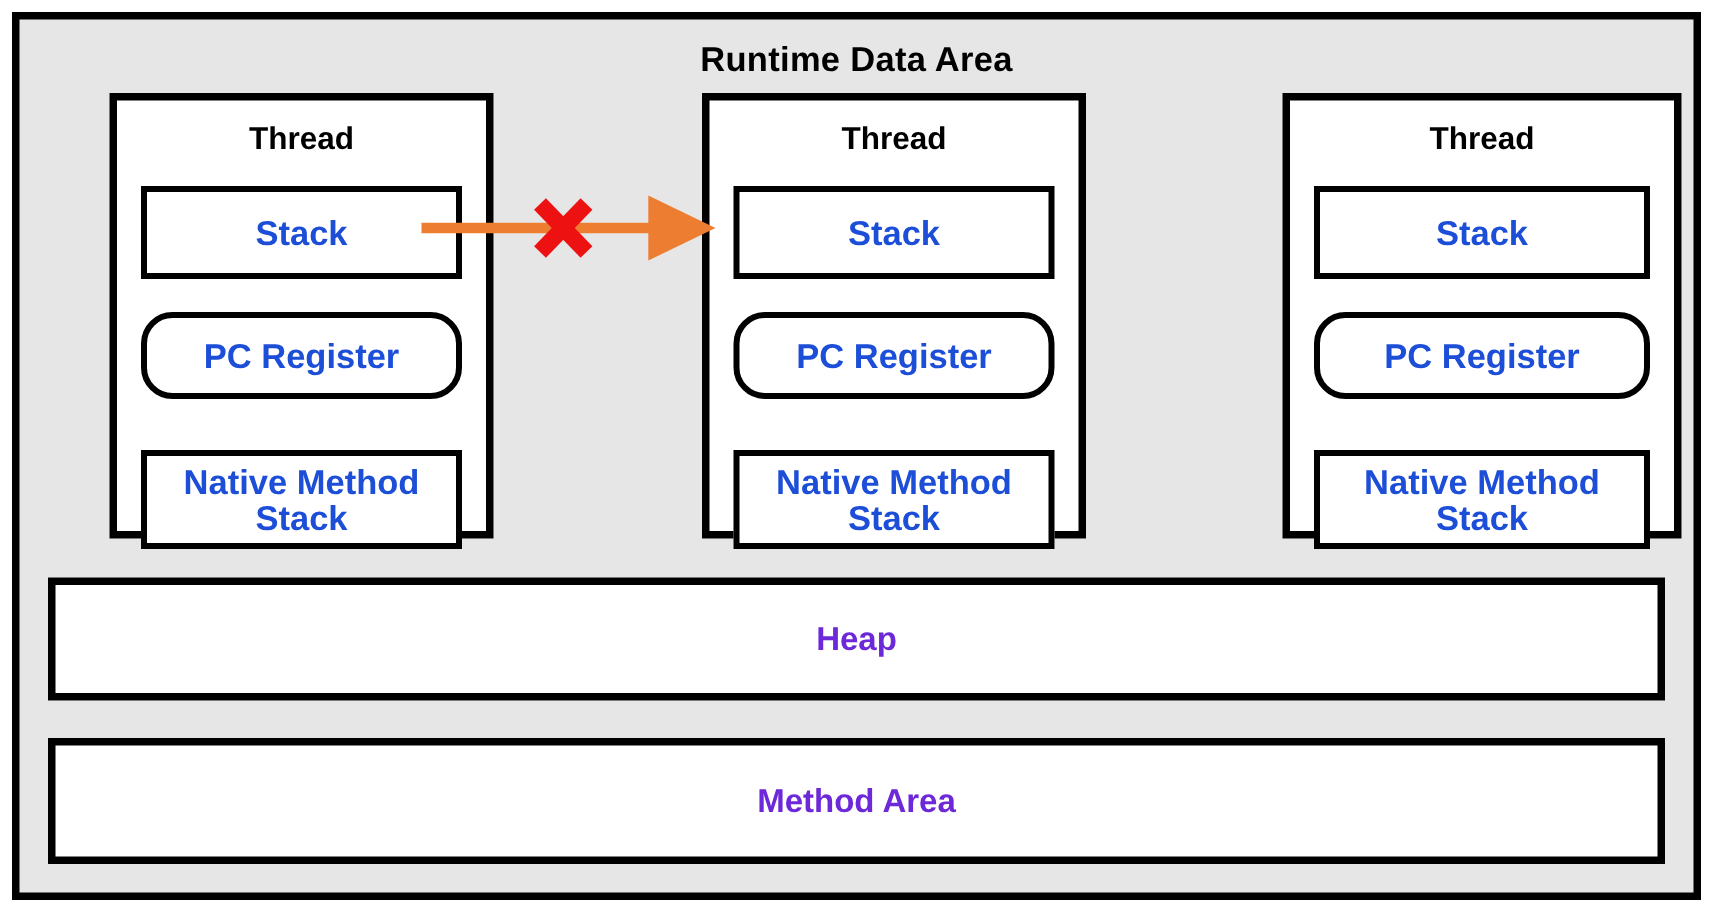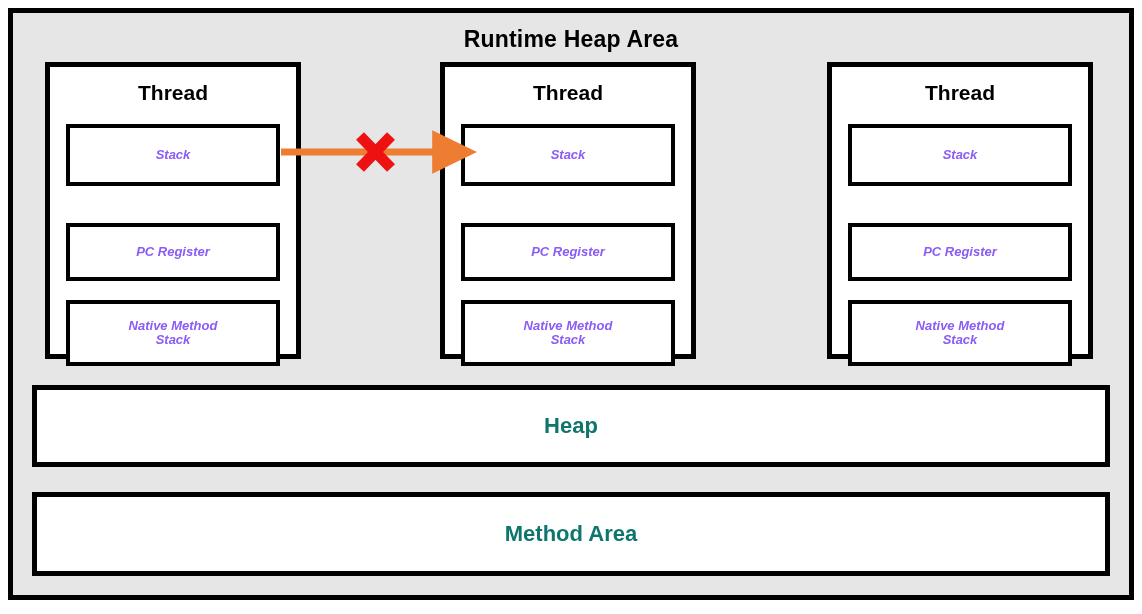--- a/index.html
+++ b/index.html
@@ -43,20 +43,21 @@
   }
 
   
   .thread-box {
     position: absolute;
     top: 62px;
     height: 297px;
     background: #ffffff;
     border: 5px solid #000000;
     box-sizing: border-box;
+    margin-left: 28px;
   }
   .thread-box.t0 { left: 45px;  width: 256px; }
   .thread-box.t1 { left: 440px; width: 256px; }
   .thread-box.t2 { left: 827px; width: 266px; }
 
   .thread-title {
     position: absolute;
     left: 0;
     right: 0;
     top: 14px;
@@ -73,47 +74,46 @@
     right: 16px;
     background: #ffffff;
     border: 4px solid #000000;
     box-sizing: border-box;
     display: flex;
     align-items: center;
     justify-content: center;
     text-align: center;
   }
   .region-box .region-label {
-    font-size: 13px;
-    font-weight: 700;
-    color: #8b5cf6;
+    font-size: 23px;
+    font-weight: 700;
+    color: #1d4ed8;
     line-height: 1.06;
     white-space: pre-line;
-    font-style: italic;
   }
   .region-box.r0 { top: 57px;  height: 62px; }
-  .region-box.r1 { top: 156px; height: 58px; }
+  .region-box.r1 { top: 141px; height: 58px; border-radius: 21px; }
   .region-box.r2 { top: 233px; height: 66px; }
 
   
   .shared-box {
     position: absolute;
     left: 32px;
     width: 1078px;
     background: #ffffff;
     border: 5px solid #000000;
     box-sizing: border-box;
     display: flex;
     align-items: center;
     justify-content: center;
   }
   .shared-box .shared-label {
     font-size: 22px;
     font-weight: 700;
-    color: #0f766e;
+    color: #6d28d9;
   }
   .shared-box.heap        { top: 385px; height: 82px; }
   .shared-box.method-area { top: 492px; height: 84px; }
 
   
   .arrow-layer {
     position: absolute;
     left: 0;
     top: 0;
     width: 1142px;
@@ -125,21 +125,21 @@
 
   .runtime-area, .thread-box, .shared-box { z-index: 2; }
   .thread-box { z-index: 3; }
 </style>
 </head>
 <body>
 
 <div id="canvas">
 
   <div class="runtime-area">
-    <div class="area-title">Runtime Heap Area</div>
+    <div class="area-title">Runtime Data Area</div>
   </div>
 
   <svg class="arrow-layer under-boxes" viewBox="0 0 1142 614" width="1142" height="614" xmlns="http://www.w3.org/2000/svg">
     <defs>
       <marker id="blueArrow" markerWidth="9" markerHeight="9" refX="5.2" refY="4.5" orient="auto" markerUnits="strokeWidth">
         <path d="M0,0.6 L8,4.5 L0,8.4 L2.1,4.5 Z" fill="#4472c4"></path>
       </marker>
     </defs>
 
     <line x1="198" y1="350" x2="318" y2="527" stroke="#4472c4" stroke-width="5" marker-end="url(#blueArrow)"></line>

